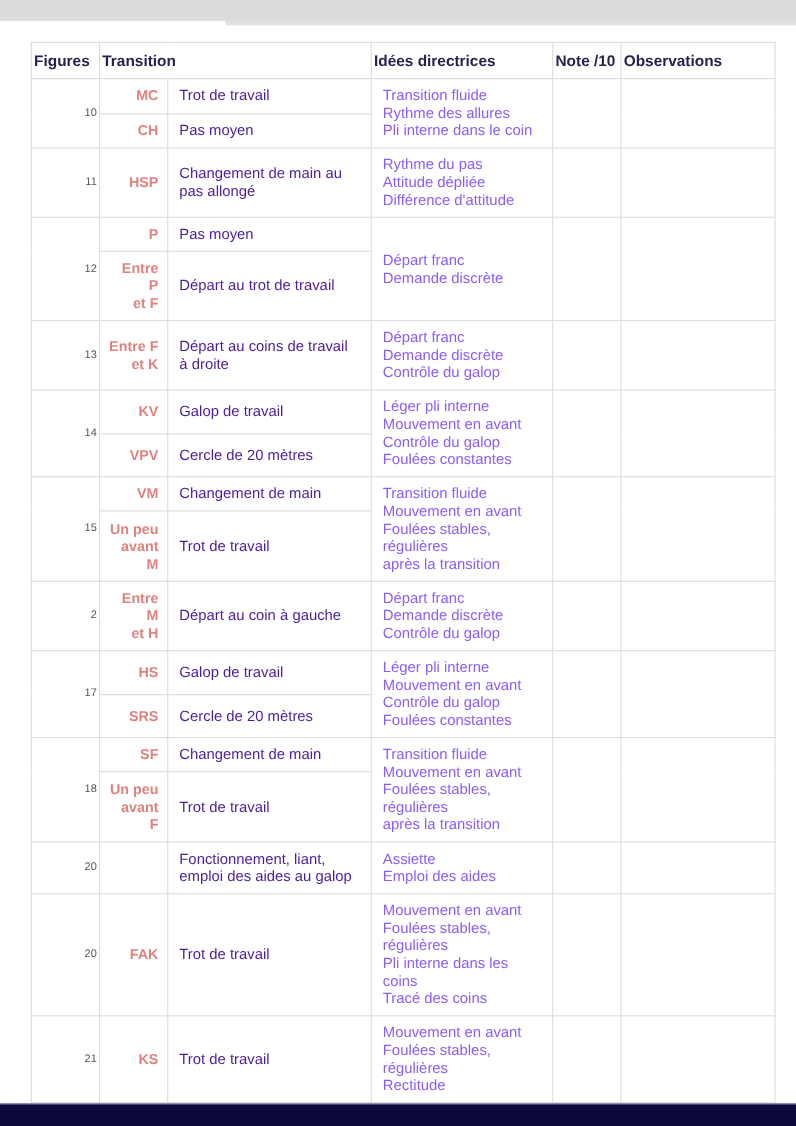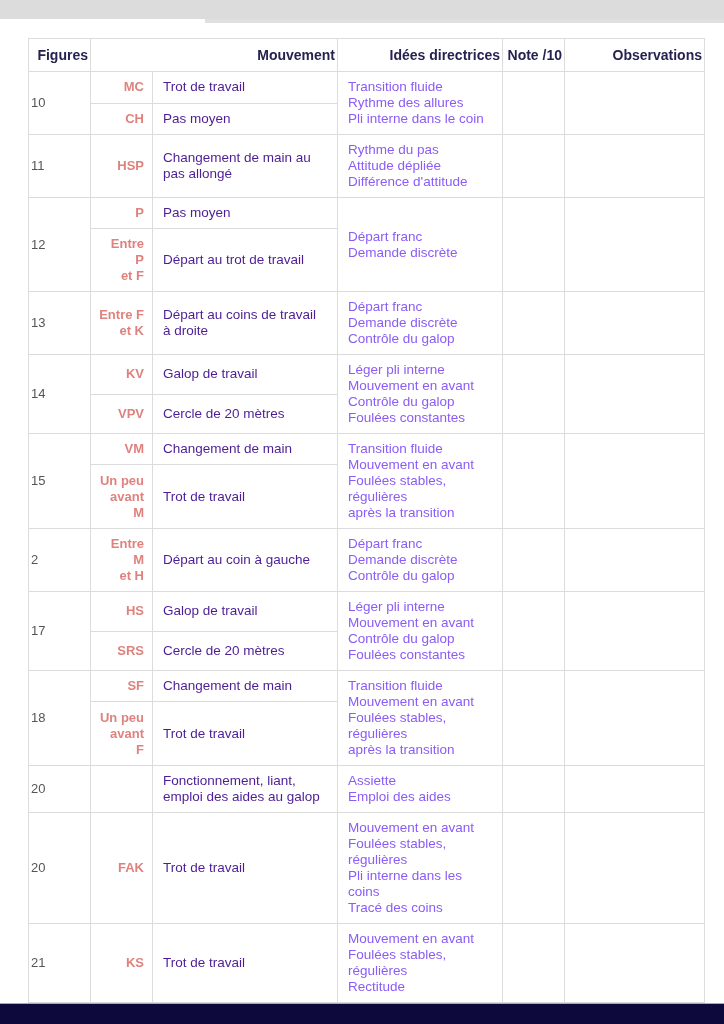--- a/index.html
+++ b/index.html
@@ -33,28 +33,28 @@
   table.score th, table.score td{
     border:1px solid #dcdcdc;
     vertical-align:middle;
     box-sizing:border-box;
   }
   th{
     height:33px;
     color:#262250;
     font-size:14px;
     font-weight:600;
-    text-align:right;
+    text-align:left;
     padding:4px 2px;
   }
   td{font-size:13.5px;line-height:16px;}
   .td-figure{
-    text-align:left;
+    text-align:right;
     color:#555555;
-    font-size:13px;
+    font-size:10px;
     padding:7px 2px;
   }
   .td-letter{
     text-align:right;
     color:#df827e;
     font-weight:600;
     font-size:13px;
     white-space:pre-line;
     padding:7px 8px;
   }
@@ -82,21 +82,21 @@
       <col style="width:62px">
       <col style="width:62px">
       <col style="width:185px">
       <col style="width:165px">
       <col style="width:62px">
       <col style="width:140px">
     </colgroup>
     <thead>
       <tr>
         <th>Figures</th>
-        <th colspan="2">Mouvement</th>
+        <th colspan="2">Transition</th>
         <th>Idées directrices</th>
         <th>Note /10</th>
         <th>Observations</th>
       </tr>
     </thead>
     <tbody>
         <tr>
           <td class="td-figure" rowspan="2">10</td>
           <td class="td-letter">MC</td>
           <td class="td-movement">Trot de travail</td>

